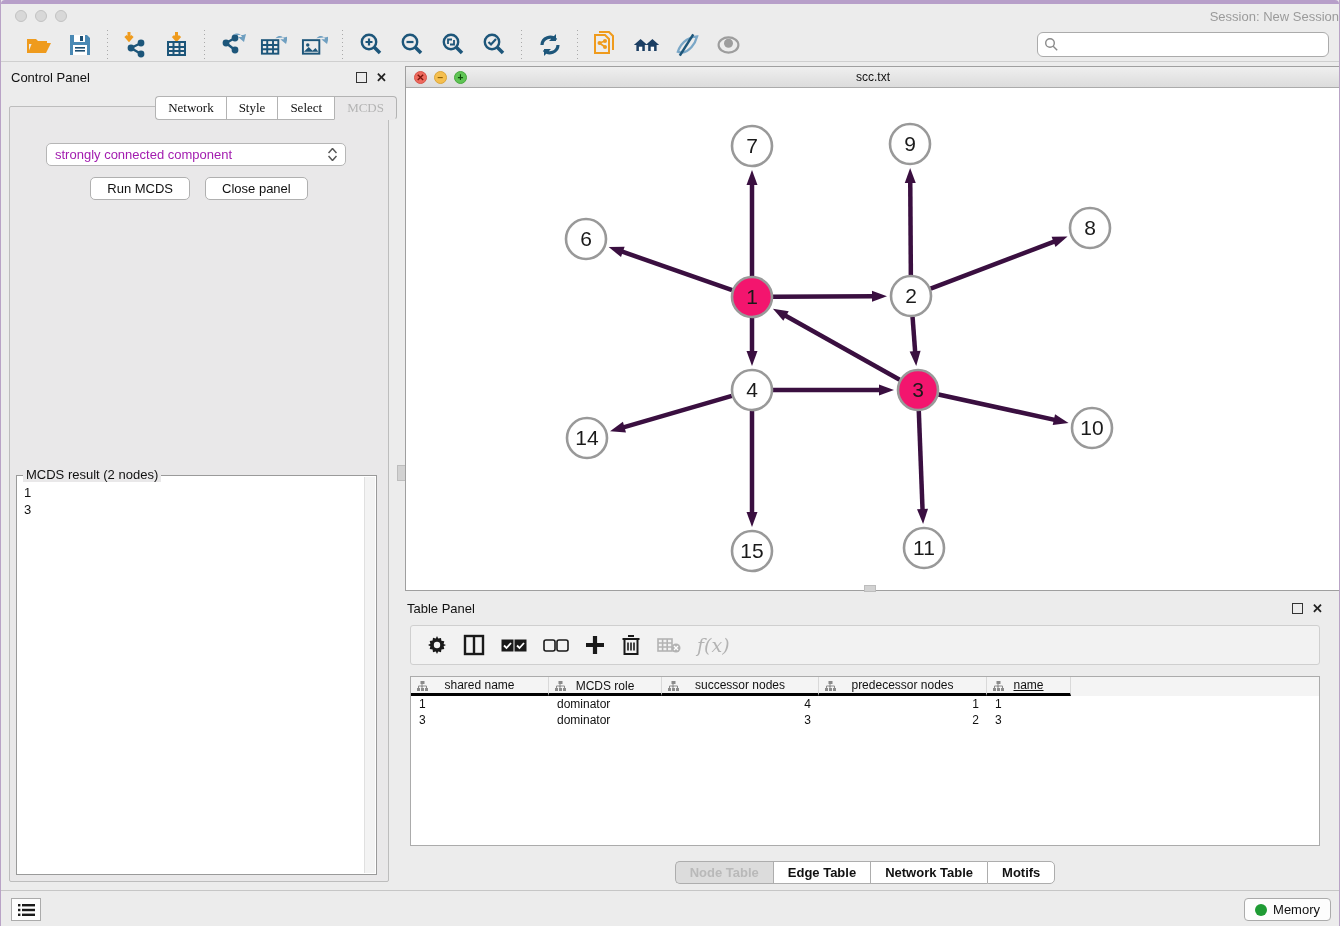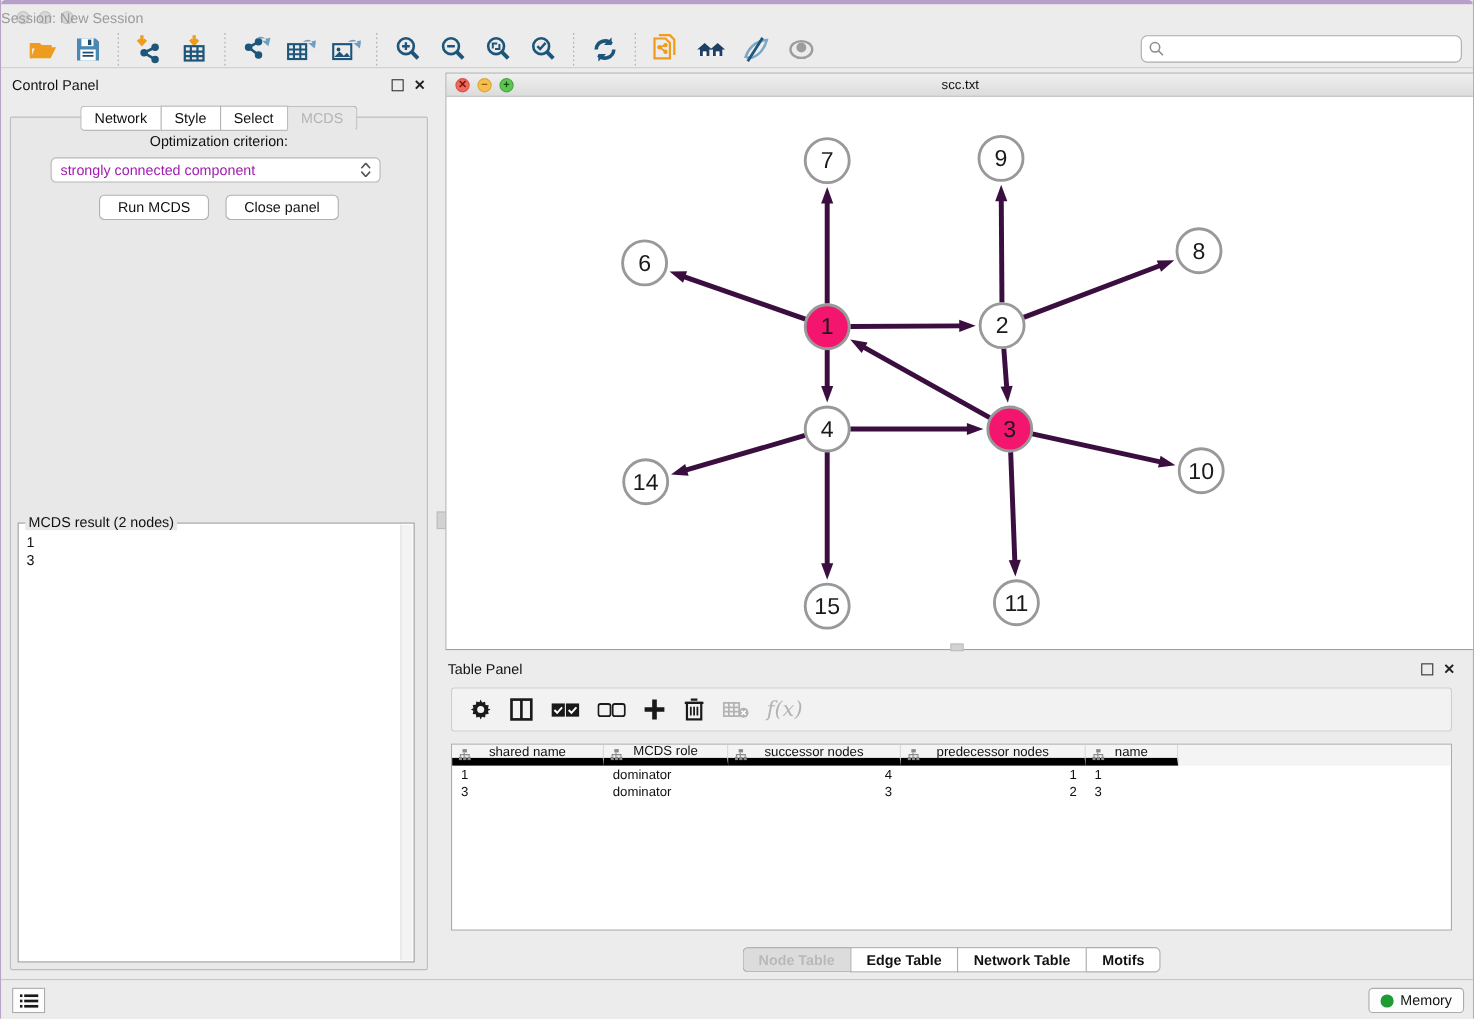--- a/index.html
+++ b/index.html
@@ -11,21 +11,21 @@
     border-left:1px solid #b9a3c6;
     border-right:1px solid #b9a3c6;
   }
   .purple-top { position:absolute; top:0; left:0; right:0; height:4px;
     background:#b79fc9; border-radius:5px 5px 0 0; }
 
   
   .titlebar { position:absolute; top:4px; left:0; right:0; height:24px; background:#ececec; }
   .mac-dot { position:absolute; top:6px; width:12px; height:12px; border-radius:50%;
     background:#d8d8d8; border:1px solid #c2c2c2; }
-  .app-title { position:absolute; top:5px; left:0; right:0; text-align:left;
+  .app-title { position:absolute; top:5px; left:0; right:0; text-align:right;
     font-size:13px; color:#9b9b9b; }
 
   
   .toolbar { position:absolute; top:28px; left:0; right:0; height:34px;
     background:#ececec; border-bottom:1px solid #cfcfcf;
     display:flex; align-items:center; padding-left:10px; }
   .tb-group { display:flex; align-items:center; gap:14px; padding:0 14px; }
   .tb-sep { width:1px; height:30px;
     background-image:linear-gradient(#aaa 33%, rgba(0,0,0,0) 0%);
     background-size:1px 4px; background-repeat:repeat-y; }
@@ -36,21 +36,21 @@
   .search-wrap input { border:none; outline:none; flex:1; font-size:13px; height:20px;
     font-family:"Liberation Sans", sans-serif; background:transparent; }
 
   
   .control-panel { position:absolute; top:64px; left:0; width:396px; bottom:36px; background:#ececec; }
   .panel-head { height:26px; display:flex; align-items:center; padding:0 10px; }
   .panel-title { font-size:13px; color:#111; flex:1; }
   .panel-btn { font-size:13px; color:#222; margin-left:9px; font-weight:bold; cursor:default; }
   .sq-btn { width:11px; height:11px; border:1.6px solid #333; display:inline-block; margin-left:9px; }
 
-  .ctab-row { display:flex; justify-content:center; margin-top:6px; position:relative; z-index:2; }
+  .ctab-row { display:flex; justify-content:flex-end; margin-top:6px; position:relative; z-index:2;font-family:Liberation Serif, serif; }
   .ctab { font-size:13px; padding:3px 12px; background:#fff; border:1px solid #b3b3b3;
     border-right:none; color:#111; }
   .ctab:first-child { border-radius:4px 0 0 4px; }
   .ctab:last-child { border-radius:0 4px 4px 0; border-right:1px solid #b3b3b3; }
   .ctab.active { background:#e9e8e9; color:#b4b4b4; border-bottom-color:#e9e8e9; }
 
   .cp-inner { position:absolute; top:42px; left:8px; right:8px; bottom:8px;
     background:#e9e8e9; border:1px solid #bdbdbd; border-radius:2px; }
   .opt-label { text-align:center; font-size:13px; color:#111; margin-top:14px; }
   .dropdown { position:absolute; left:36px; right:42px; top:36px; height:23px; background:#fff;
@@ -88,21 +88,21 @@
   .tp-toolbar { position:absolute; left:13px; right:13px; top:30px; height:40px;
     background:#f2f2f2; border:1px solid #cfcfcf; border-radius:3px;
     display:flex; align-items:center; gap:16px; padding-left:16px; }
   .tp-icon { display:flex; align-items:center; justify-content:center; height:24px; }
   .fx { font-family:"DejaVu Serif", serif; font-style:italic; font-size:19px; color:#b3b3b3; }
 
   .data-table { position:absolute; left:13px; right:13px; top:81px; height:170px;
     background:#fff; border:1px solid #ababab; overflow:hidden; }
   .th-row { display:flex; height:19px; background:#f4f4f4; }
   .th-cell { display:flex; align-items:center; font-size:12px; color:#111;
-    border-right:1px solid #d9d9d9; border-bottom:7px solid #000000;
+    border-right:1px solid #d9d9d9; border-bottom:3px solid #000000;
     justify-content:center; gap:5px; position:relative; }
   .th-cell .tree-ic { position:absolute; left:6px; top:4px; }
   .td-row { display:flex; height:16px; }
   .td-cell { font-size:12px; color:#111; padding:1px 8px 0 8px; overflow:hidden; white-space:nowrap; }
   .al { text-align:left; } .ar { text-align:right; }
 
   .bottom-tabs { position:absolute; bottom:3px; left:0; right:0; display:flex; justify-content:center; }
   .btab { font-size:13px; font-weight:bold; padding:3px 14px; background:#fff;
     border:1px solid #adadad; border-right:none; color:#111; }
   .btab:first-child { border-radius:5px 0 0 5px; }
@@ -293,21 +293,20 @@
     <span class="sq-btn"></span>
     <span class="panel-btn">✕</span>
   </div>
   <div class="ctab-row">
       <div class="ctab">Network</div>
       <div class="ctab">Style</div>
       <div class="ctab">Select</div>
       <div class="ctab active">MCDS</div>
     </div>
   <div class="cp-inner">
-    <div class="opt-label">Optimization criterion:</div>
     <div class="dropdown">
       <span>strongly connected component</span>
       <span class="dd-chev">
         <svg width="9" height="6" viewBox="0 0 9 6">
             <path d="M0.5 5L4.5 0.5 8.5 5" fill="none" stroke="#555" stroke-width="1.5"></path>
           </svg>
         <svg width="9" height="6" viewBox="0 0 9 6">
             <path d="M0.5 1L4.5 5.5 8.5 1" fill="none" stroke="#555" stroke-width="1.5"></path>
           </svg>
       </span>
@@ -493,21 +492,21 @@
             <g fill="#8a8a8a">
               <rect x="3.5" y="0" width="4" height="3"></rect>
               <rect x="0" y="7" width="3" height="3"></rect>
               <rect x="4" y="7" width="3" height="3"></rect>
               <rect x="8" y="7" width="3" height="3"></rect>
               <path d="M5 3v3M1.5 7V5h8v2M5 5v2" stroke="#8a8a8a" fill="none" stroke-width="1"></path>
             </g>
           </svg>
           <span>predecessor nodes</span>
         </div>
-        <div class="th-cell" style="width: 84px;">
+        <div class="th-cell" style="width: 84px; text-decoration: underline;">
           <svg width="11" height="11" class="tree-ic">
             <g fill="#8a8a8a">
               <rect x="3.5" y="0" width="4" height="3"></rect>
               <rect x="0" y="7" width="3" height="3"></rect>
               <rect x="4" y="7" width="3" height="3"></rect>
               <rect x="8" y="7" width="3" height="3"></rect>
               <path d="M5 3v3M1.5 7V5h8v2M5 5v2" stroke="#8a8a8a" fill="none" stroke-width="1"></path>
             </g>
           </svg>
           <span>name</span>

